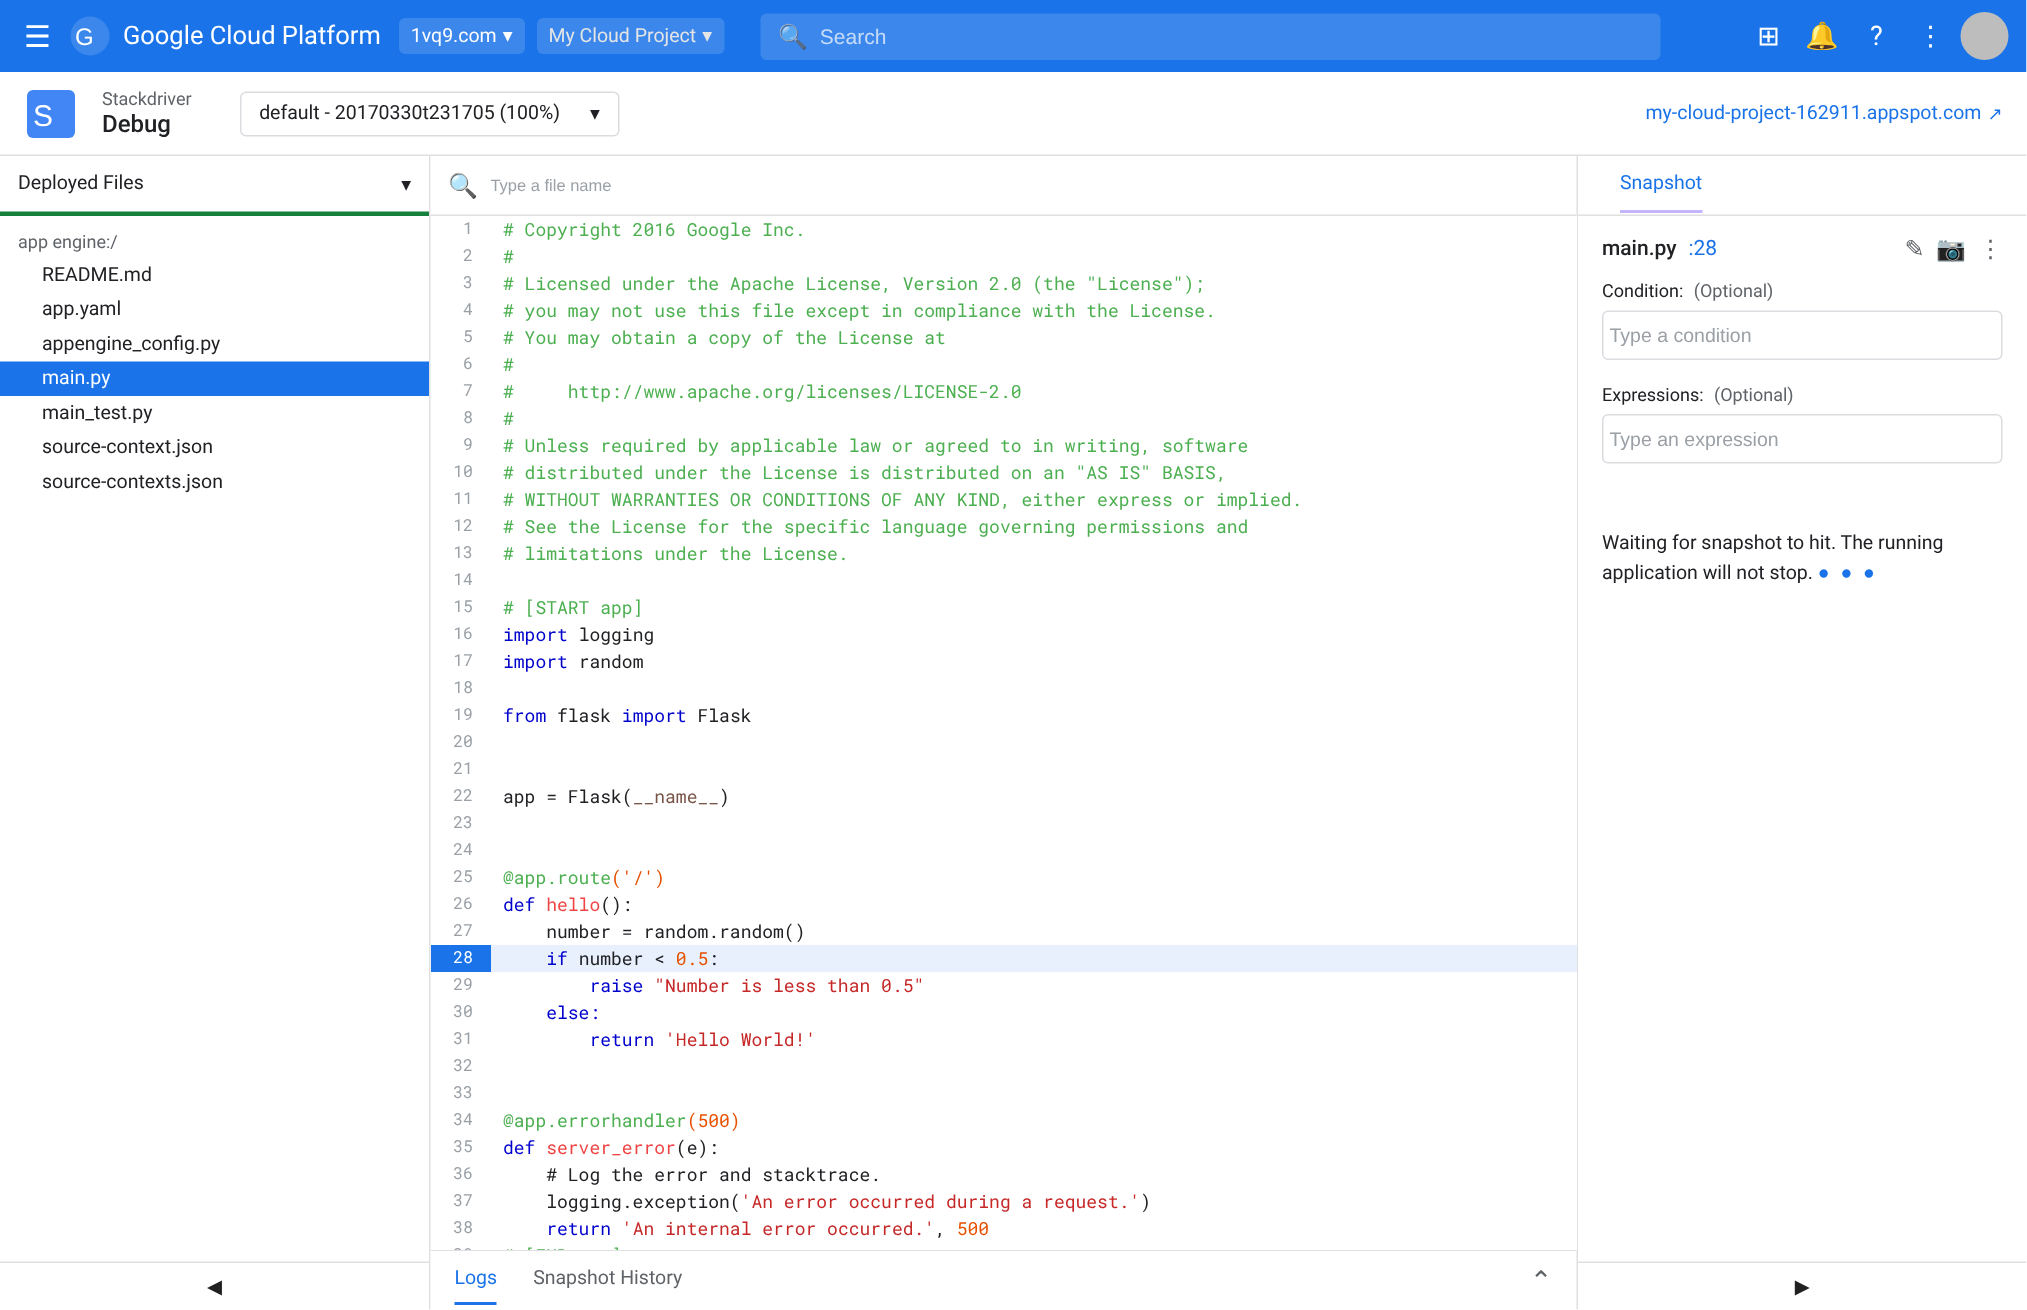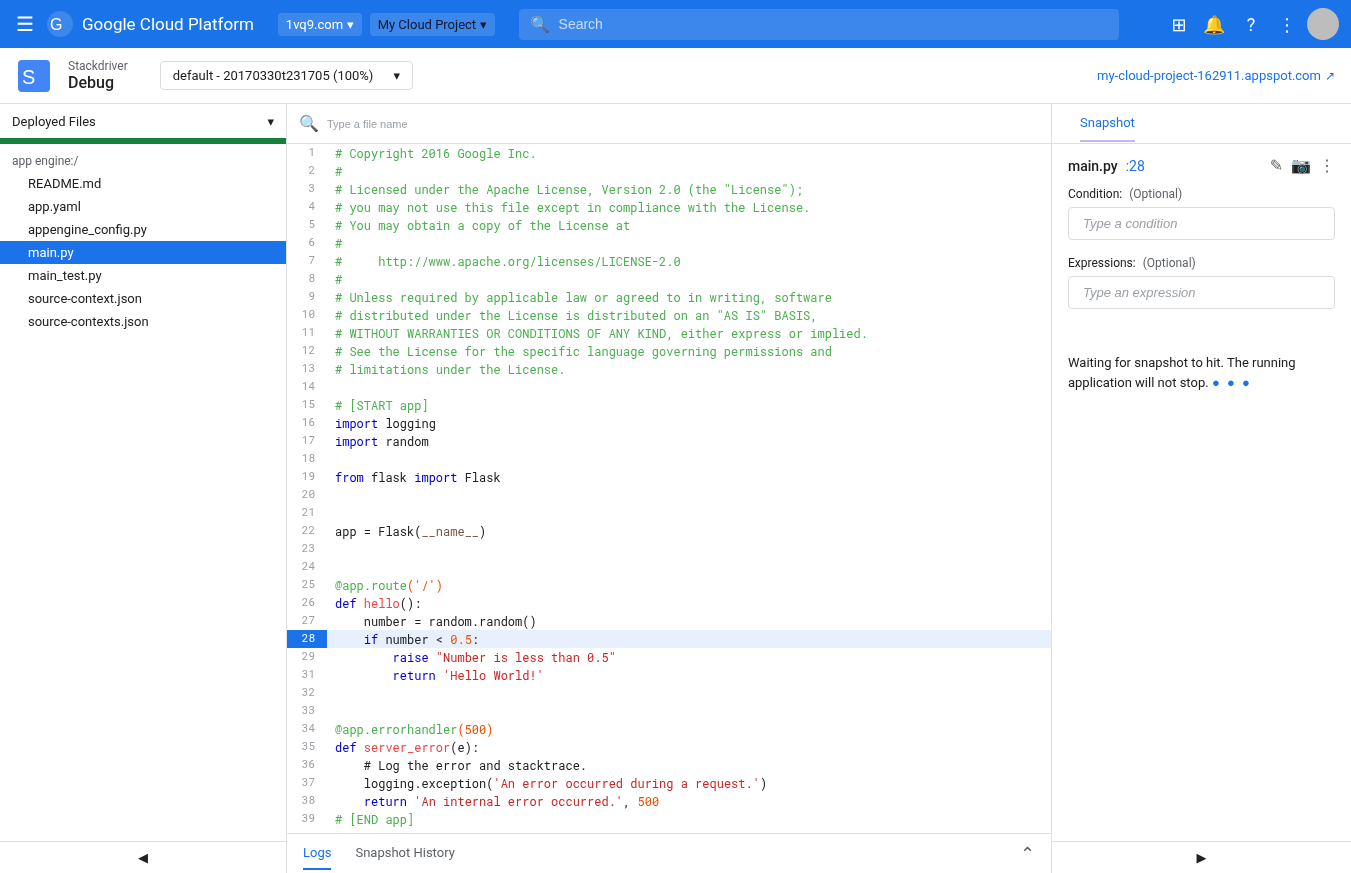--- a/index.html
+++ b/index.html
@@ -14,26 +14,26 @@
       padding: 0 12px;
       gap: 8px;
       color: #fff;
     }
     .top-nav .hamburger { font-size: 20px; cursor: pointer; padding: 4px; }
     .top-nav .brand { display: flex; align-items: center; gap: 8px; font-size: 17px; font-weight: 400; color: #fff; white-space: nowrap; }
     .top-nav .brand .logo-icon { width: 28px; height: 28px; }
     .top-nav .domain-selector {
       display: flex; align-items: flex-end; gap: 4px;
       background: rgba(255,255,255,0.15); border-radius: 4px;
-      padding: 4px 8px; cursor: pointer; color: #fff; font-size: 13px; margin-left: 16px;
+      padding: 4px 8px; cursor: pointer; color: #fff; font-size: 13px; margin-left: 4px;
     }
     .top-nav .project-selector {
       display: flex; align-items: center; gap: 4px;
       background: rgba(255,255,255,0.15); border-radius: 4px;
-      padding: 4px 8px; cursor: pointer; color: #0f172a; font-size: 13px;
+      padding: 4px 8px; cursor: pointer; color: #e5e5e5; font-size: 13px;
     }
     .top-nav .search-bar {
       flex: 1;
       max-width: 600px;
       background: rgba(255,255,255,0.15);
       border-radius: 4px;
       display: flex; align-items: center;
       padding: 6px 12px;
       gap: 8px;
       margin: 0 16px;
@@ -67,21 +67,21 @@
       font-size: 13px; color: #202124;
     }
     .subheader .external-link { margin-left: auto; color: #1a73e8; font-size: 13px; display: flex; align-items: center; gap: 4px; text-decoration: none; }
 
     
     .main-layout { display: flex; height: calc(873px - 48px - 56px); }
 
     
     .file-panel { width: 287px; border-right: 1px solid #e0e0e0; display: flex; flex-direction: column; flex-shrink: 0; }
     .file-panel .file-dropdown {
-      height: 40px; border-bottom: 6px solid #15803d;
+      height: 40px; border-bottom: 3px solid #15803d;
       display: flex; align-items: center; padding: 0 12px; gap: 8px;
       cursor: pointer; font-size: 13px; color: #202124;
       background: #fff;
     }
     .file-panel .file-dropdown .chevron { margin-left: auto; }
     .file-tree { flex: 1; overflow-y: auto; padding: 4px 0; }
     .file-tree .tree-item {
       padding: 4px 12px 4px 16px;
       cursor: pointer; font-size: 13px; color: #202124;
       white-space: nowrap;
@@ -128,22 +128,22 @@
     .snapshot-panel .snap-content { padding: 12px 16px; }
     .snap-file-row { display: flex; align-items: center; gap: 8px; margin-bottom: 12px; }
     .snap-file-row .file-name { font-size: 14px; color: #202124; font-weight: 500; }
     .snap-file-row .line-num { font-size: 14px; color: #1a73e8; }
     .snap-file-row .icons { margin-left: auto; display: flex; gap: 8px; }
     .snap-file-row .icon { color: #5f6368; cursor: pointer; font-size: 16px; }
     .snap-label { font-size: 12px; color: #202124; margin-bottom: 6px; }
     .snap-label .optional { color: #5f6368; margin-left: 4px; }
     .snap-input {
       width: 100%; border: 1px solid #dadce0; border-radius: 4px;
-      padding: 8px 14px; font-size: 13px; color: #202124;
-      outline: none; margin-bottom: 16px; font-style: italic;
+      padding: 8px 4px; font-size: 13px; color: #202124;
+      outline: none; margin-bottom: 16px;
     }
     .snap-input::placeholder { color: #9aa0a6; }
     .snap-waiting { padding: 16px; font-size: 13px; color: #202124; line-height: 1.5; }
     .snap-waiting .dots { color: #1a73e8; letter-spacing: 2px; }
     .snap-panel-toggle { height: 32px; border-top: 1px solid #e0e0e0; display: flex; align-items: center; justify-content: center; cursor: pointer; margin-top: auto; }
   </style>
 </head>
 <body>
 
 <div class="top-nav">
@@ -334,20 +334,24 @@
               <td class="line-num">27</td>
               <td class="line-content">    number = random.random()</td>
             </tr>
             <tr class="active-line">
               <td class="line-num">28</td>
               <td class="line-content">    <span class="kw">if </span>number &lt; <span class="nm">0.5</span>:</td>
             </tr>
             <tr>
               <td class="line-num">29</td>
               <td class="line-content">        <span class="kw">raise </span><span class="st">"Number is less than 0.5"</span></td>
+            </tr>
+            <tr>
+              <td class="line-num">30</td>
+              <td class="line-content">    <span class="kw">else:</span></td>
             </tr>
             <tr>
               <td class="line-num">31</td>
               <td class="line-content">        <span class="kw">return </span><span class="st">'Hello World!'</span></td>
             </tr>
             <tr>
               <td class="line-num">32</td>
               <td class="line-content"></td>
             </tr>
             <tr>

